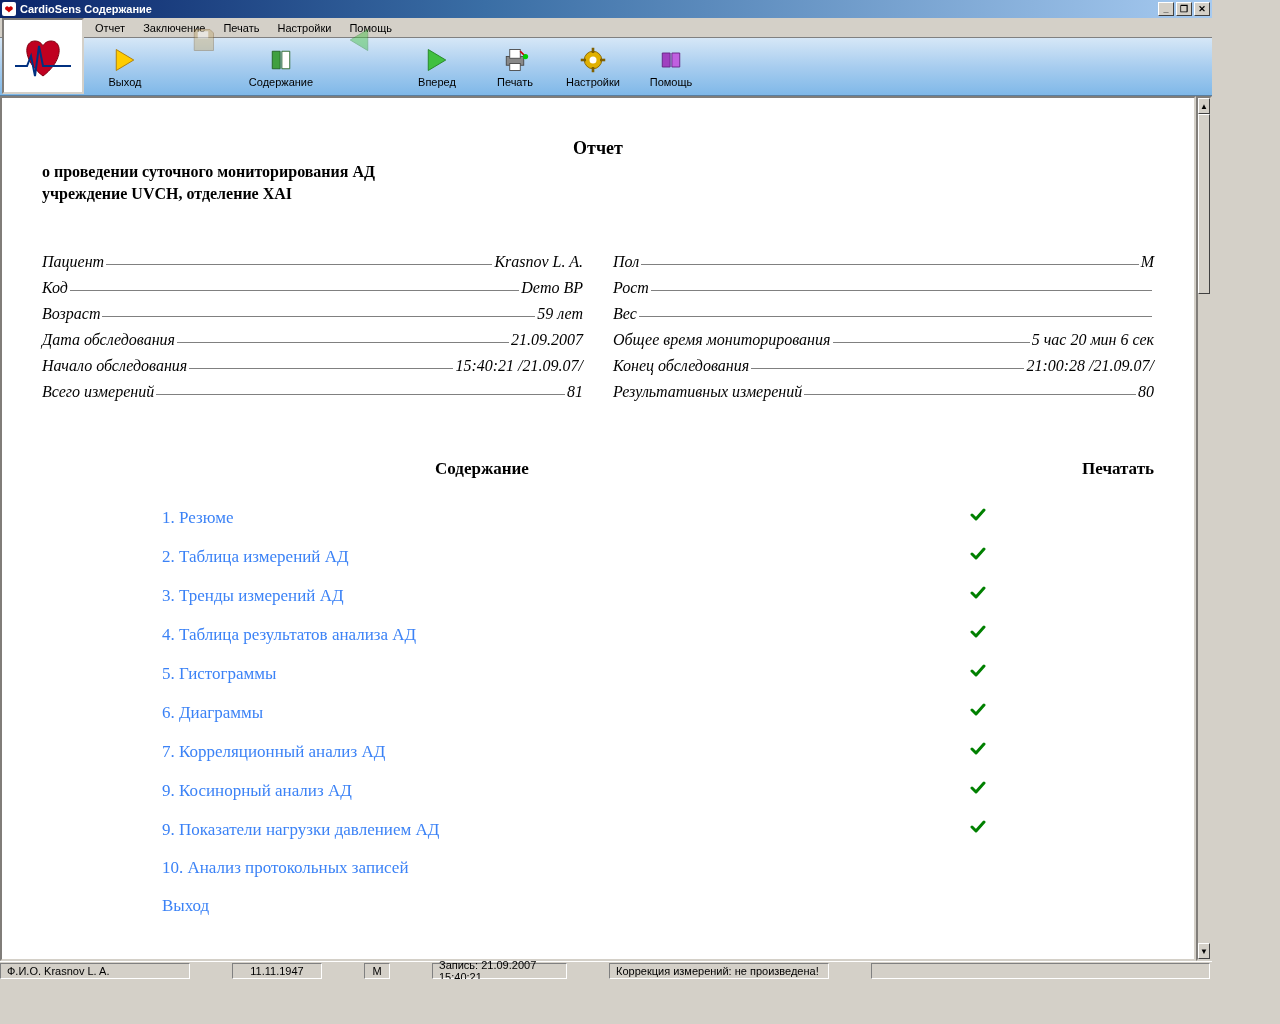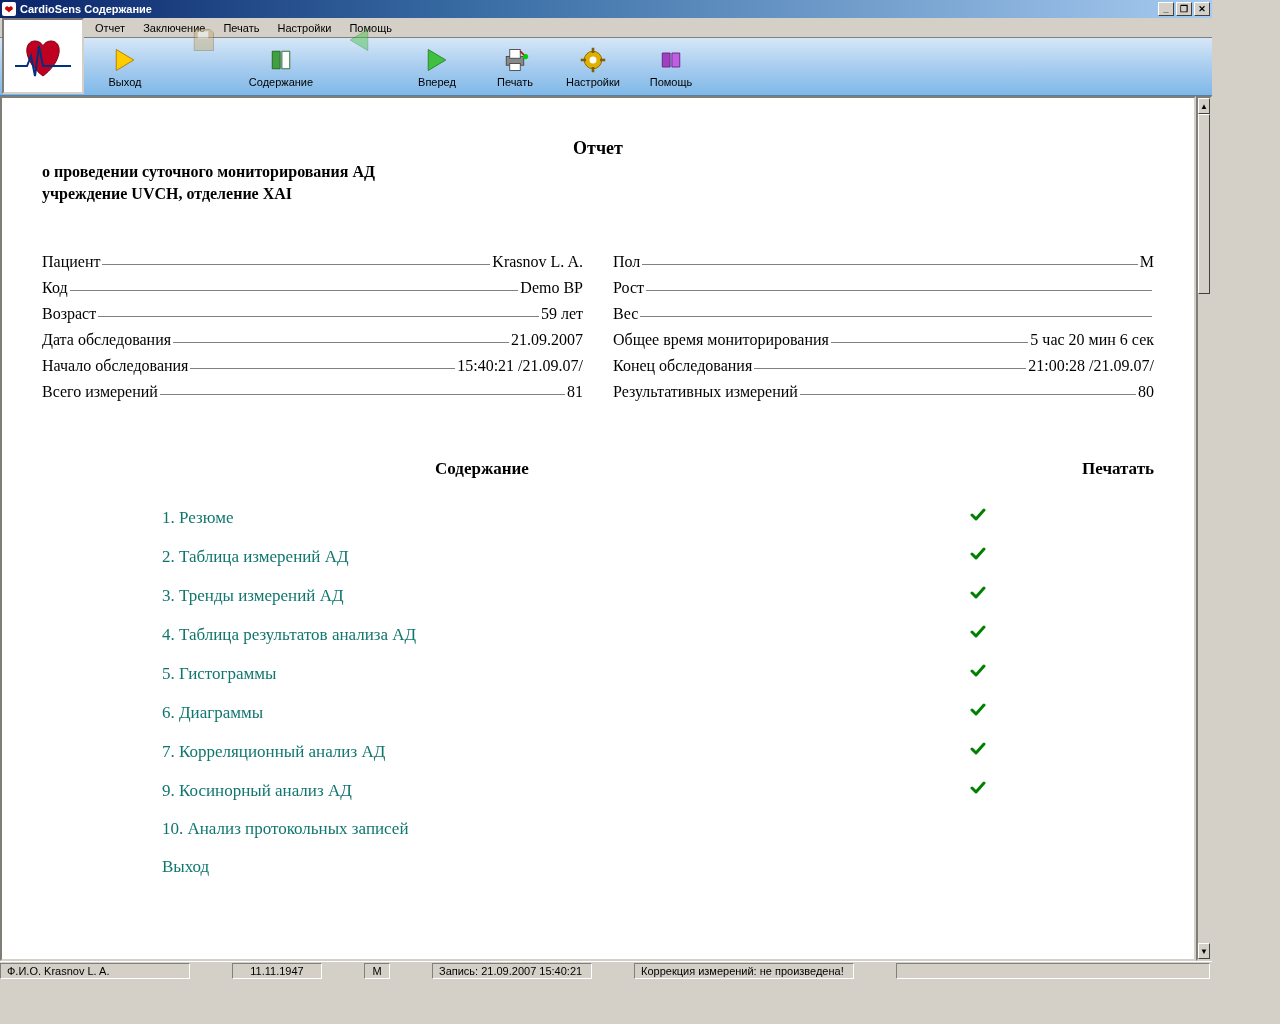--- a/index.html
+++ b/index.html
@@ -130,21 +130,21 @@
   }
   .sb-top{top:0;} .sb-bot{bottom:0;}
   .sb-thumb{
     position:absolute; left:0; right:0; top:16px; height:180px;
     background:#d4d0c8;
     border:1px solid #fff; border-right-color:#404040; border-bottom-color:#404040;
   }
   .doc h1 { text-align:center; font-size:18px; font-weight:bold; margin-bottom:4px; }
   .doc .sub { text-align:left; font-size:16px; font-weight:bold; margin-bottom:4px; }
   .doc .info-block {
-    display:flex; gap: 30px; margin-top: 50px; margin-bottom: 50px;
+    display:flex; gap: 30px; margin-top: 50px; margin-bottom: 50px; font-style: italic;
   }
   .doc .info-col { flex:1; }
   .info-row {
     display:flex; align-items: baseline; margin-bottom: 8px;
     font-size: 16px;
   }
   .info-row .lbl { white-space: nowrap; }
   .info-row .line {
     flex:1; border-bottom: 1px solid #808080; margin: 0 2px;
     position:relative; top:-2px; min-width:10px;
@@ -153,21 +153,21 @@
   .toc-area { margin-left: 120px; }
   .toc-head {
     display:flex; font-size:17px; font-weight:bold; margin-bottom:28px;
   }
   .toc-head .c1{ flex:0 0 640px; text-align:center; }
   .toc-head .c2{ flex:1; text-align:right; }
   .toc-row {
     display:flex; align-items:center; margin-bottom: 18px;
     font-size: 17px;
   }
-  .toc-row .link { color:#0f766e; cursor:pointer; flex:0 0 640px; }
+  .toc-row .link { color:#3b82f6; cursor:pointer; flex:0 0 640px; }
   .toc-row .chk { flex:1; text-align:center; }
   .chk svg{ width:16px; height:16px; }
   .statusbar {
     position:absolute; left:0; right:0; bottom:0; height:18px;
     background:#d4d0c8;
     border-top:1px solid #fff;
     display:flex; font-size:11px; align-items:center;gap:40px;
   }
   .sb-panel{
     border:1px solid #808080; border-top-color:#808080; border-left-color:#808080;
@@ -406,20 +406,26 @@
                 <path d="M2 8 L6 12 L14 3" fill="none" stroke="#008000" stroke-width="3" stroke-linecap="round" stroke-linejoin="round"></path>
               </svg></span>
           </div>
           <div class="toc-row">
             <span class="link">9. Косинорный анализ АД</span>
             <span class="chk"><svg viewBox="0 0 16 16">
                 <path d="M2 8 L6 12 L14 3" fill="none" stroke="#008000" stroke-width="3" stroke-linecap="round" stroke-linejoin="round"></path>
               </svg></span>
           </div>
           <div class="toc-row">
+            <span class="link">9. Показатели нагрузки давлением АД</span>
+            <span class="chk"><svg viewBox="0 0 16 16">
+                <path d="M2 8 L6 12 L14 3" fill="none" stroke="#008000" stroke-width="3" stroke-linecap="round" stroke-linejoin="round"></path>
+              </svg></span>
+          </div>
+          <div class="toc-row">
             <span class="link">10. Анализ протокольных записей</span>
             <span class="chk"></span>
           </div>
           <div class="toc-row">
             <span class="link">Выход</span>
             <span class="chk"></span>
           </div>
         </div>
     </div>
   </div>
@@ -428,16 +434,16 @@
     <div class="sb-btn sb-top">▲</div>
     <div class="sb-thumb"></div>
     <div class="sb-btn sb-bot">▼</div>
   </div>
 </div>
 
 <div class="statusbar">
   <div class="sb-panel" style="width:190px">Ф.И.О. Krasnov  L. A.</div>
   <div class="sb-panel" style="width:90px;justify-content:center">11.11.1947</div>
   <div class="sb-panel" style="width:26px;justify-content:center">М</div>
-  <div class="sb-panel" style="width:160px">Запись: 21.09.2007 15:40:21</div>
+  <div class="sb-panel" style="width:135px">Запись: 21.09.2007 15:40:21</div>
   <div class="sb-panel" style="width:220px">Коррекция измерений: не произведена!</div>
   <div class="sb-panel" style="flex:1"></div>
 </div>
 
 </body></html>

